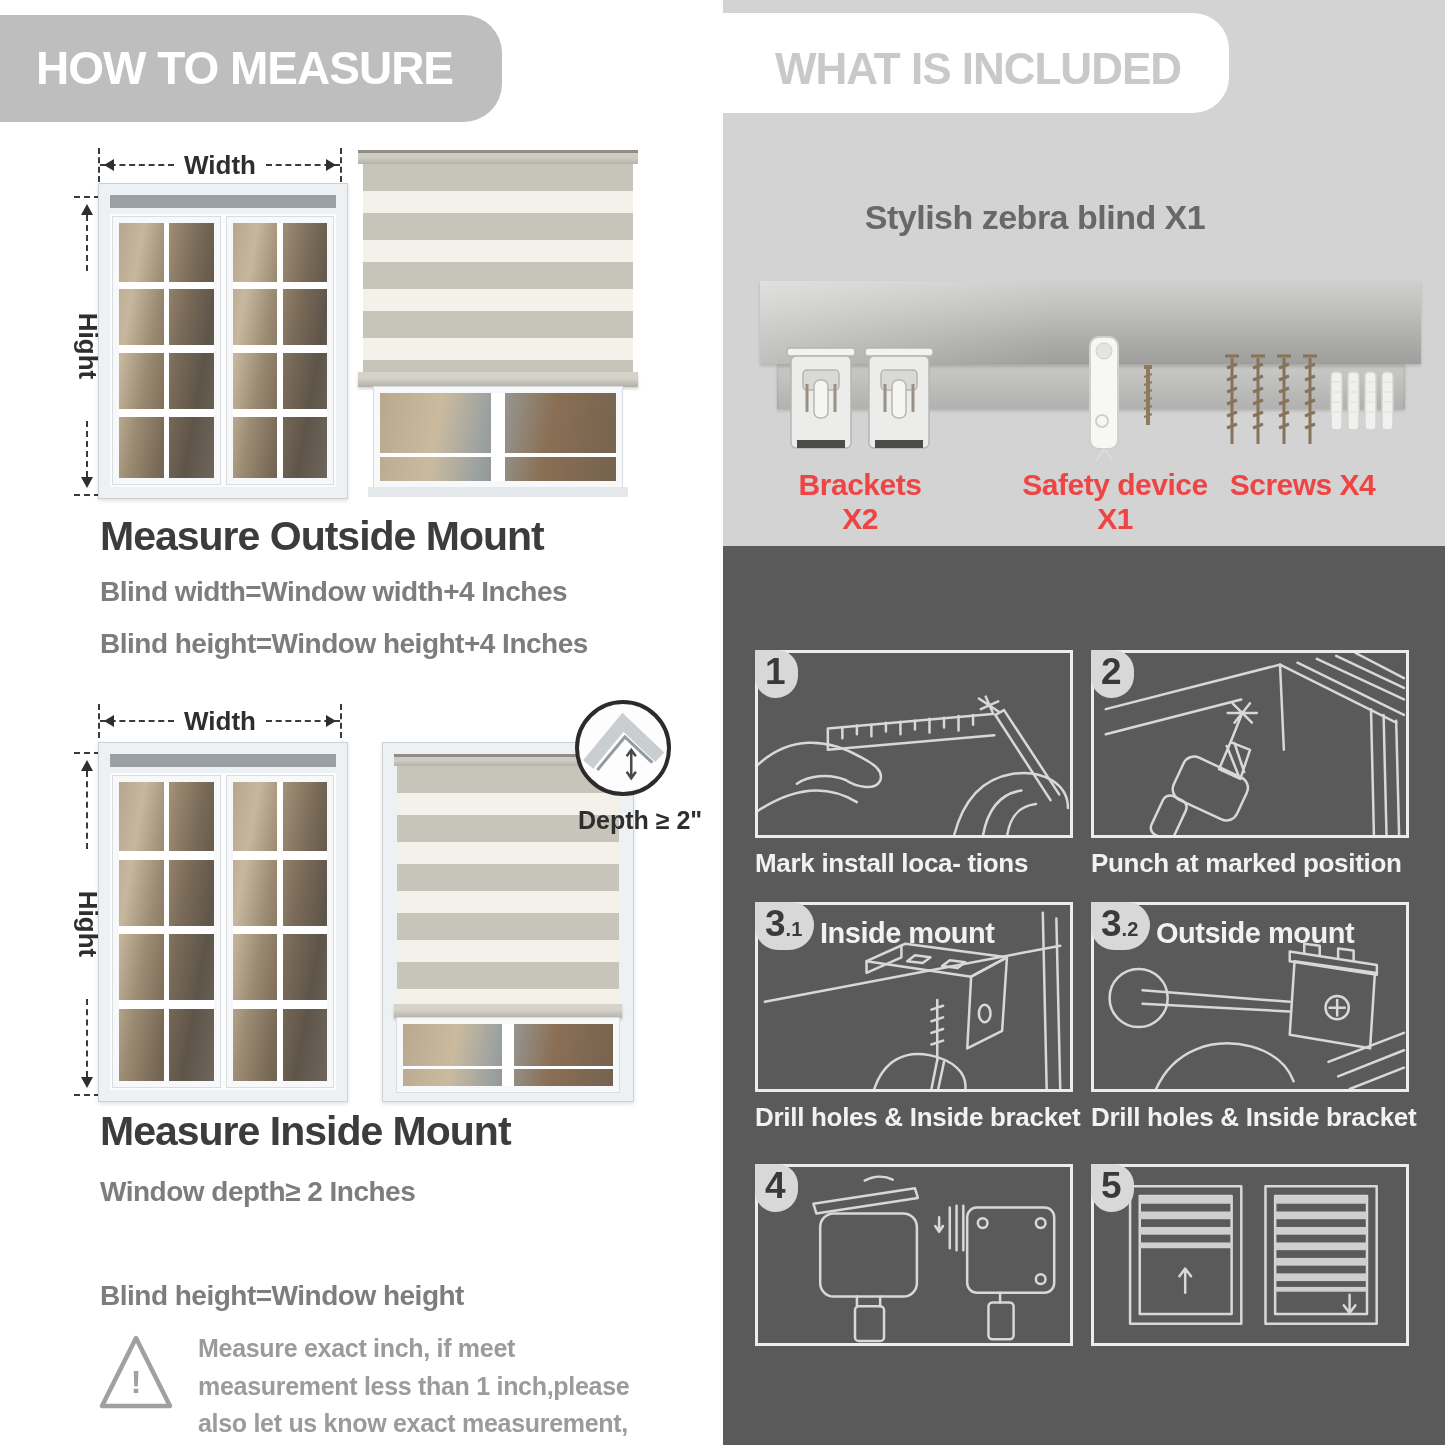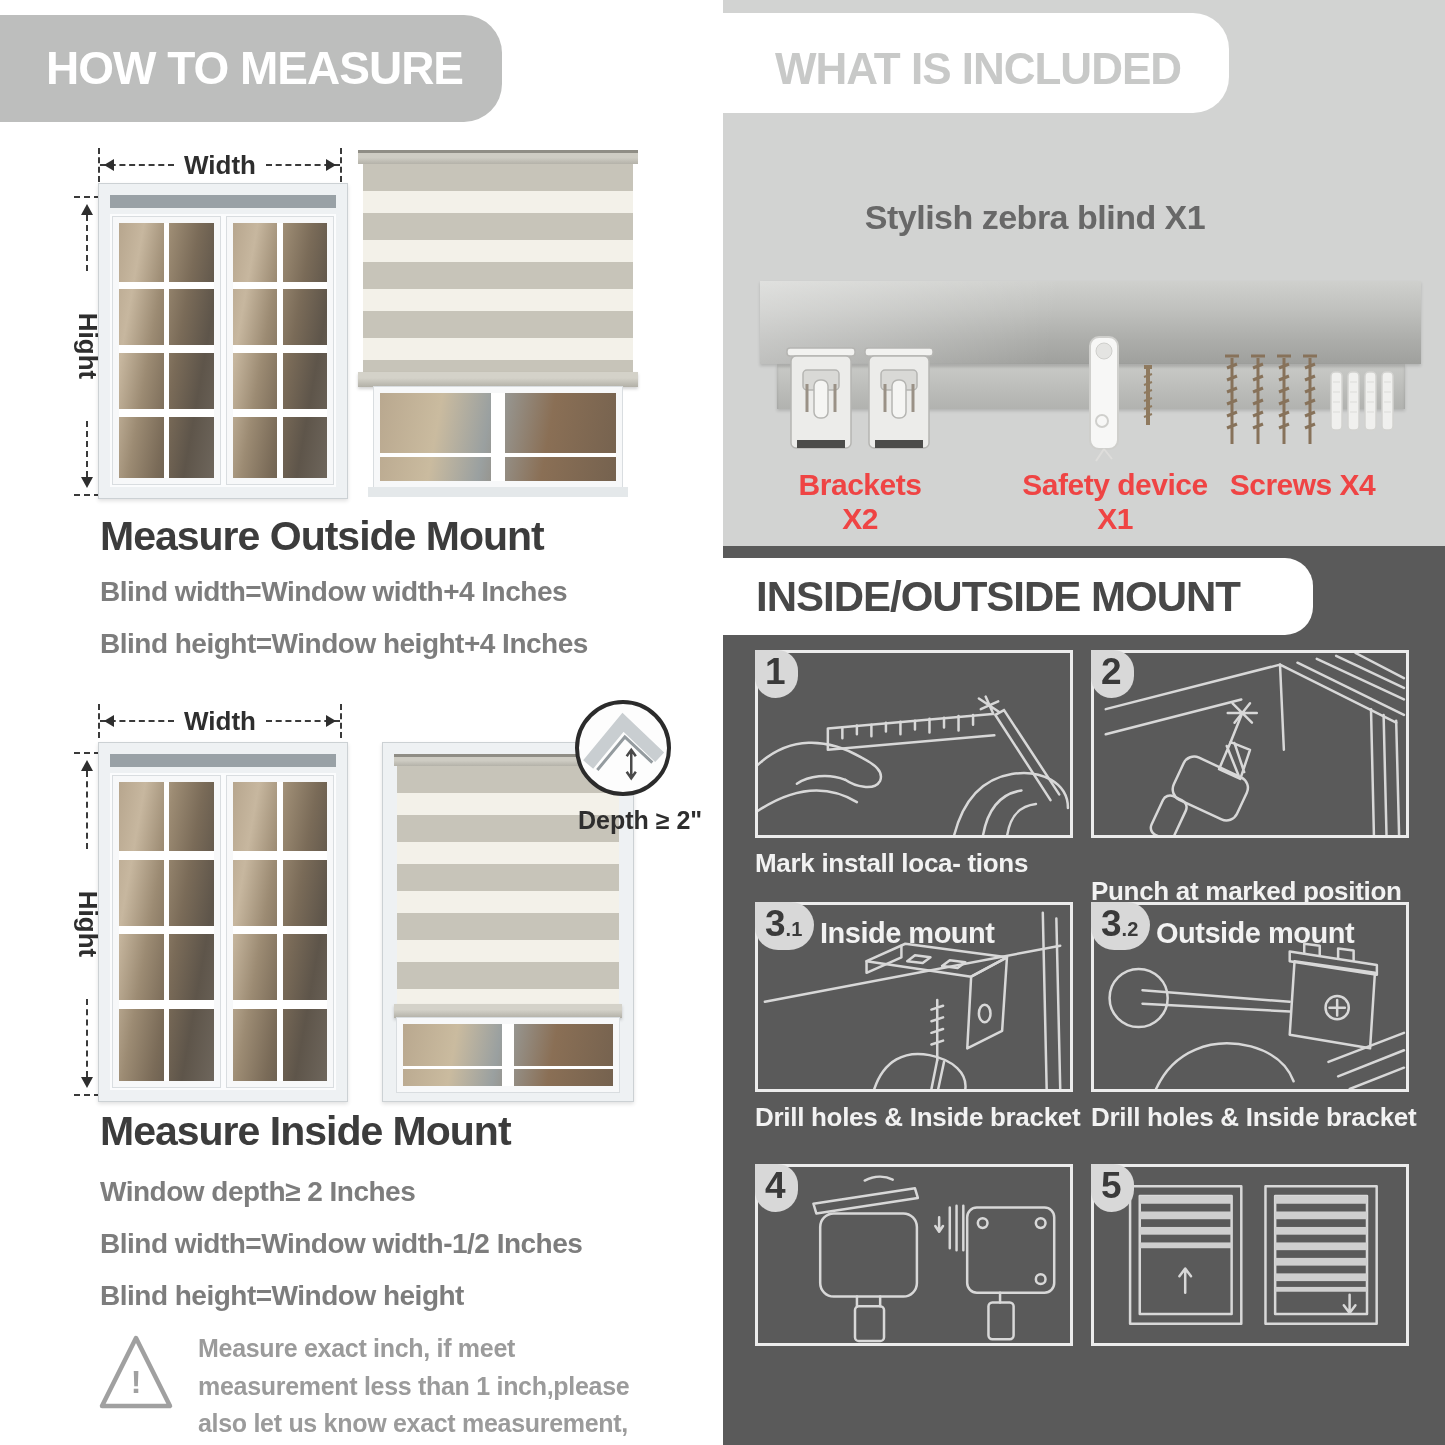--- a/index.html
+++ b/index.html
@@ -2,21 +2,21 @@
 <html><head>
 <meta charset="utf-8">
 <style>
   html,body{margin:0;padding:0;background:#fff;}
   #canvas{position:relative;width:1445px;height:1445px;background:#fff;overflow:hidden;
           font-family:"Liberation Sans","DejaVu Sans",sans-serif;}
   .abs{position:absolute;}
 
   
   .hdr-left{left:0;top:15px;width:502px;height:107px;background:#bdbebd;border-radius:0 38px 38px 0;}
-  .hdr-left span{display:block;line-height:107px;padding-left:46px;font-size:46px;font-weight:bold;
+  .hdr-left span{display:block;line-height:107px;padding-left:36px;font-size:46px;font-weight:bold;
                  color:#fff;letter-spacing:-1px;}
   .hdr-included{left:723px;top:13px;width:506px;height:100px;background:#fff;border-radius:0 36px 36px 0;}
   .hdr-included span{display:block;line-height:111px;padding-left:52px;font-size:44px;font-weight:bold;
                  color:#c8c9c8;letter-spacing:-1px;}
   .hdr-mount{left:723px;top:558px;width:590px;height:77px;background:#fff;border-radius:0 28px 28px 0;z-index:3;}
   .hdr-mount span{display:block;line-height:77px;padding-left:33px;font-size:42px;font-weight:bold;
                  color:#484848;letter-spacing:-1px;}
 
   
   .panel-light{left:723px;top:0;width:722px;height:546px;background:#d2d3d2;}
@@ -180,21 +180,20 @@
     <svg class="art" viewBox="0 0 96 96">
       <path d="M10,66 L48,20 L88,58" stroke="#c9ced1" stroke-width="13" fill="none"></path>
       <path d="M20,72 L50,36 L80,64" stroke="#949b9f" stroke-width="3" fill="none"></path>
       <path d="M57,52 L57,80 M52,57 L57,50 L62,57 M52,74 L57,81 L62,74" stroke="#4a4a4a" stroke-width="2.5" fill="none"></path>
     </svg>
   </div>
   <div class="abs dim-label" style="left:578px;top:806px;font-size:25px;">Depth ≥ 2"</div>
 
   <div class="abs h-title" style="left:100px;top:1108px;">Measure Inside Mount</div>
   <div class="abs formula" style="left:100px;top:1176px;">Window depth≥ 2 Inches</div>
-  <div class="abs formula" style="left:100px;top:1228px;">Blind width=Window width-1/2 Inches</div>
   <div class="abs formula" style="left:100px;top:1280px;">Blind height=Window height</div>
 
   <div class="abs warning" style="left:98px;top:1330px;">
     <div style="position:relative;width:76px;height:84px;">
       <svg width="76" height="84" viewBox="0 0 76 84">
         <path d="M38,8 L72,76 L4,76 Z" fill="none" stroke="#a0a0a0" stroke-width="4.5" stroke-linejoin="round"></path>
       </svg>
       <span style="position:absolute;left:0;top:34px;width:76px;text-align:center;font-size:32px;font-weight:bold;color:#a0a0a0;">!</span>
     </div>
     <div class="warn-text">Measure exact inch, if meet measurement less than 1 inch,please also let us know exact measurement, please do not leave it</div>
@@ -258,23 +257,20 @@
       <g stroke="#dcdcd9" stroke-width="1">
         <path d="M118,34 h7 M118,44 h7 M118,54 h7 M118,64 h7 M135,34 h7 M135,44 h7 M135,54 h7 M135,64 h7 M152,34 h7 M152,44 h7 M152,54 h7 M152,64 h7 M169,34 h7 M169,44 h7 M169,54 h7 M169,64 h7"></path>
       </g>
     </svg>
   </div>
 
   <div class="abs item-label" style="left:785px;top:468px;width:150px;">Brackets X2</div>
   <div class="abs item-label" style="left:1020px;top:468px;width:190px;">Safety device X1</div>
   <div class="abs item-label" style="left:1205px;top:468px;width:195px;">Screws X4</div>
 
-  <div class="abs hdr-mount">
-    <span>INSIDE/OUTSIDE MOUNT</span>
-  </div>
 
   <div class="abs" style="left:755px;top:650px;width:654px;height:780px;">
 
     <div class="step-box" style="left:0;top:0;height:188px;">
       <svg class="art" viewBox="0 0 318 188" stroke="#d8d8d8" fill="none" stroke-width="2.5" stroke-linecap="round" stroke-linejoin="round">
         <path d="M-5,118 C30,84 70,88 105,108 C118,115 128,122 124,132 C118,143 98,138 88,131"></path>
         <path d="M-5,165 C40,134 75,139 100,154"></path>
         <path d="M88,131 C70,124 50,127 38,135"></path>
         <path d="M70,78 L240,63 M70,100 L242,85 M70,78 L70,100"></path>
         <path d="M85,88 V77 M100,84 V75 M115,86 V74 M130,81 V72 M145,84 V71 M160,79 V70 M175,82 V68 M190,77 V67 M205,80 V65 M220,74 V64"></path>
@@ -293,21 +289,21 @@
         <path d="M208,10 L318,64 M228,6 L318,48 M248,3 L318,36 M268,0 L318,26"></path>
         <path d="M284,58 L287,188 M297,64 L300,188 M310,70 L313,188"></path>
         <path d="M141,52 L161,72 M159,52 L143,72 M136,62 L166,62"></path>
         <path d="M151,62 L139,92"></path>
         <path d="M139,92 L159,100 L149,130 L127,120 Z M135,96 L147,126 M143,93 L153,123"></path>
         <rect x="82" y="116" width="72" height="48" rx="12" transform="rotate(25 118 140)"></rect>
         <rect x="62" y="148" width="26" height="44" rx="8" transform="rotate(25 75 170)"></rect>
       </svg>
       <div class="badge"><span class="n">2</span><span class="s"></span></div>
     </div>
-    <div class="caption" style="left:336px;top:198px;margin-top:28px;">Punch at  marked position</div>
+    <div class="caption" style="left:336px;top:198px;">Punch at  marked position</div>
 
     <div class="step-box" style="left:0;top:252px;height:190px;">
       <svg class="art" viewBox="0 0 318 190" stroke="#d8d8d8" fill="none" stroke-width="2.5" stroke-linecap="round" stroke-linejoin="round">
         <path d="M5,100 L310,42"></path>
         <path d="M292,8 L296,190 M306,14 L310,190"></path>
         <path d="M110,58 L150,40 L255,54 L218,74 Z"></path>
         <path d="M218,74 L255,54 L250,130 L214,148 Z"></path>
         <path d="M110,58 L110,70 L146,54 L146,42"></path>
         <path d="M160,52 l16,2 l-8,6 l-16,-2 Z M196,57 l16,2 l-8,6 l-16,-2 Z"></path>
         <ellipse cx="232" cy="112" rx="6" ry="9"></ellipse>

